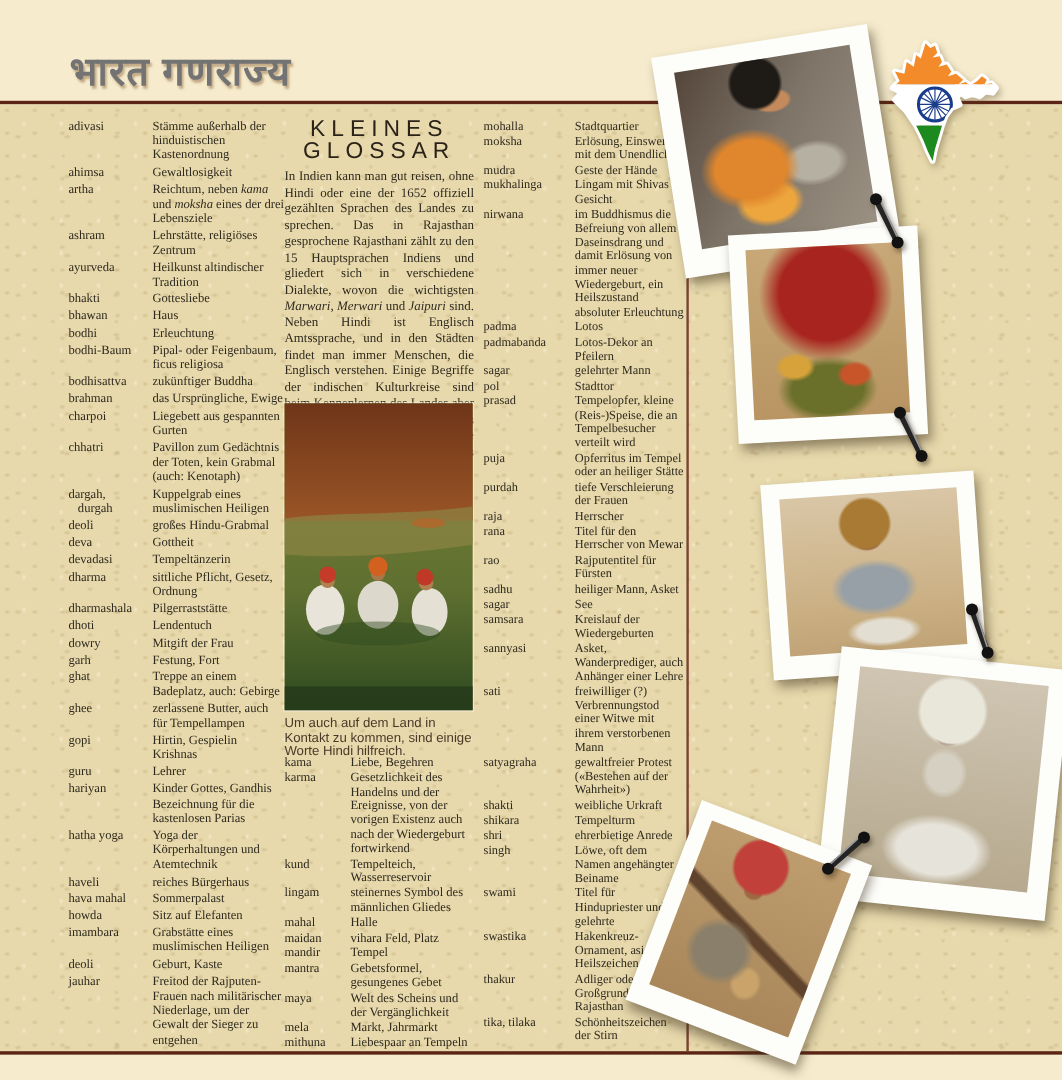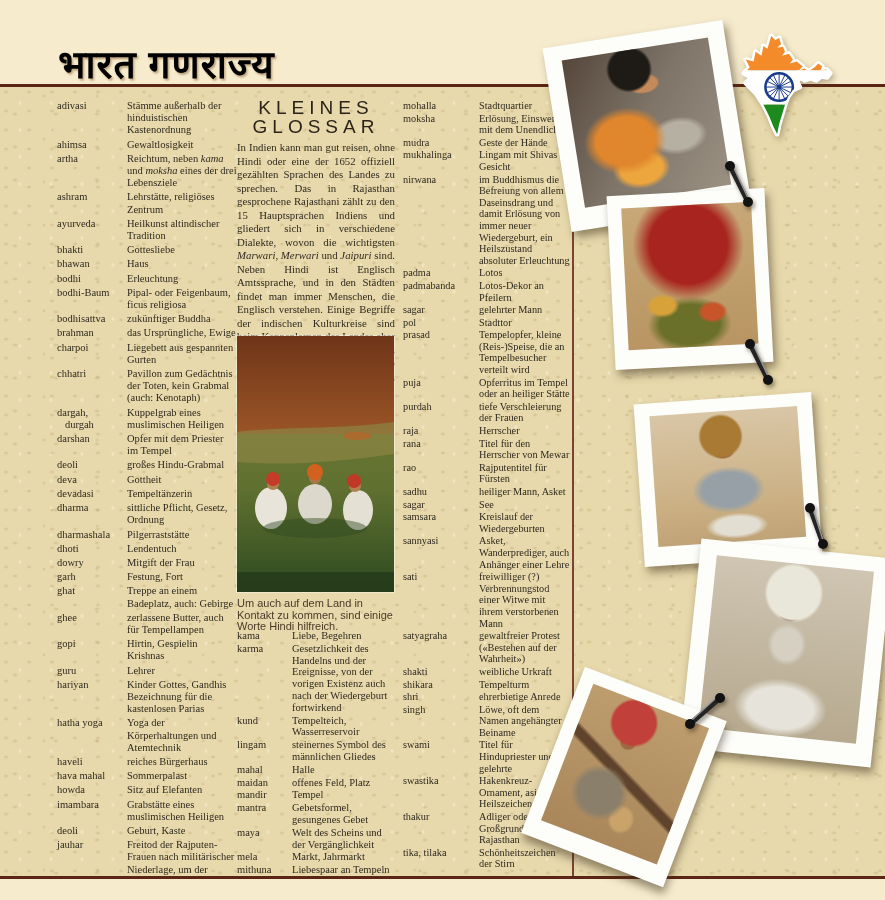--- a/index.html
+++ b/index.html
@@ -2,21 +2,21 @@
 <html><head>
 <meta charset="utf-8">
 <style>
   html,body{margin:0;padding:0;}
   body{width:885px;height:900px;overflow:hidden;position:relative;
        font-family:"Liberation Serif",serif;background:#f6eccd;}
   .abs{position:absolute;}
 
   
   .header-band{left:0;top:0;width:885px;height:84px;background:#f6eccd;}
-  .page-title{left:58px;top:36px;font-size:39px;color:#000000;
+  .page-title{left:58px;top:36px;font-size:33px;color:#737373;
     font-family:"Liberation Sans",sans-serif;font-weight:bold;
     text-shadow:1.5px 2px 2px rgba(150,110,70,.55);letter-spacing:1px;}
   .rule{left:0;width:885px;height:3px;background:#5c2414;box-shadow:0 1px 0 rgba(255,255,255,.35);}
   .rule-top{top:84px;}
   .rule-bottom{top:876px;}
   .footer-band{left:0;top:879px;width:885px;height:21px;background:#f6eccd;}
 
   
   .parchment{left:0;top:87px;width:885px;height:789px;
     background-color:#e7d9ac;
@@ -187,24 +187,20 @@
       <div class="term">chhatri</div>
       <div class="def">Pavillon zum Gedächtnis der Toten, kein Grabmal (auch: Kenotaph)</div>
     </div>
 
     <div class="entry">
       <div class="term">dargah,
    durgah</div>
       <div class="def">Kuppelgrab eines muslimischen Heiligen</div>
     </div>
 
-    <div class="entry">
-      <div class="term">darshan</div>
-      <div class="def">Opfer mit dem Priester im Tempel</div>
-    </div>
 
     <div class="entry">
       <div class="term">deoli</div>
       <div class="def">großes Hindu-Grabmal</div>
     </div>
 
     <div class="entry">
       <div class="term">deva</div>
       <div class="def">Gottheit</div>
     </div>
@@ -360,21 +356,21 @@
       <div class="def">steinernes Symbol des männlichen Gliedes</div>
     </div>
 
     <div class="entry">
       <div class="term">mahal</div>
       <div class="def">Halle</div>
     </div>
 
     <div class="entry">
       <div class="term">maidan</div>
-      <div class="def">offenes Feld, Platz</div>
+      <div class="def">vihara Feld, Platz</div>
     </div>
 
     <div class="entry">
       <div class="term">mandir</div>
       <div class="def">Tempel</div>
     </div>
 
     <div class="entry">
       <div class="term">mantra</div>
       <div class="def">Gebetsformel, gesungenes Gebet</div>

